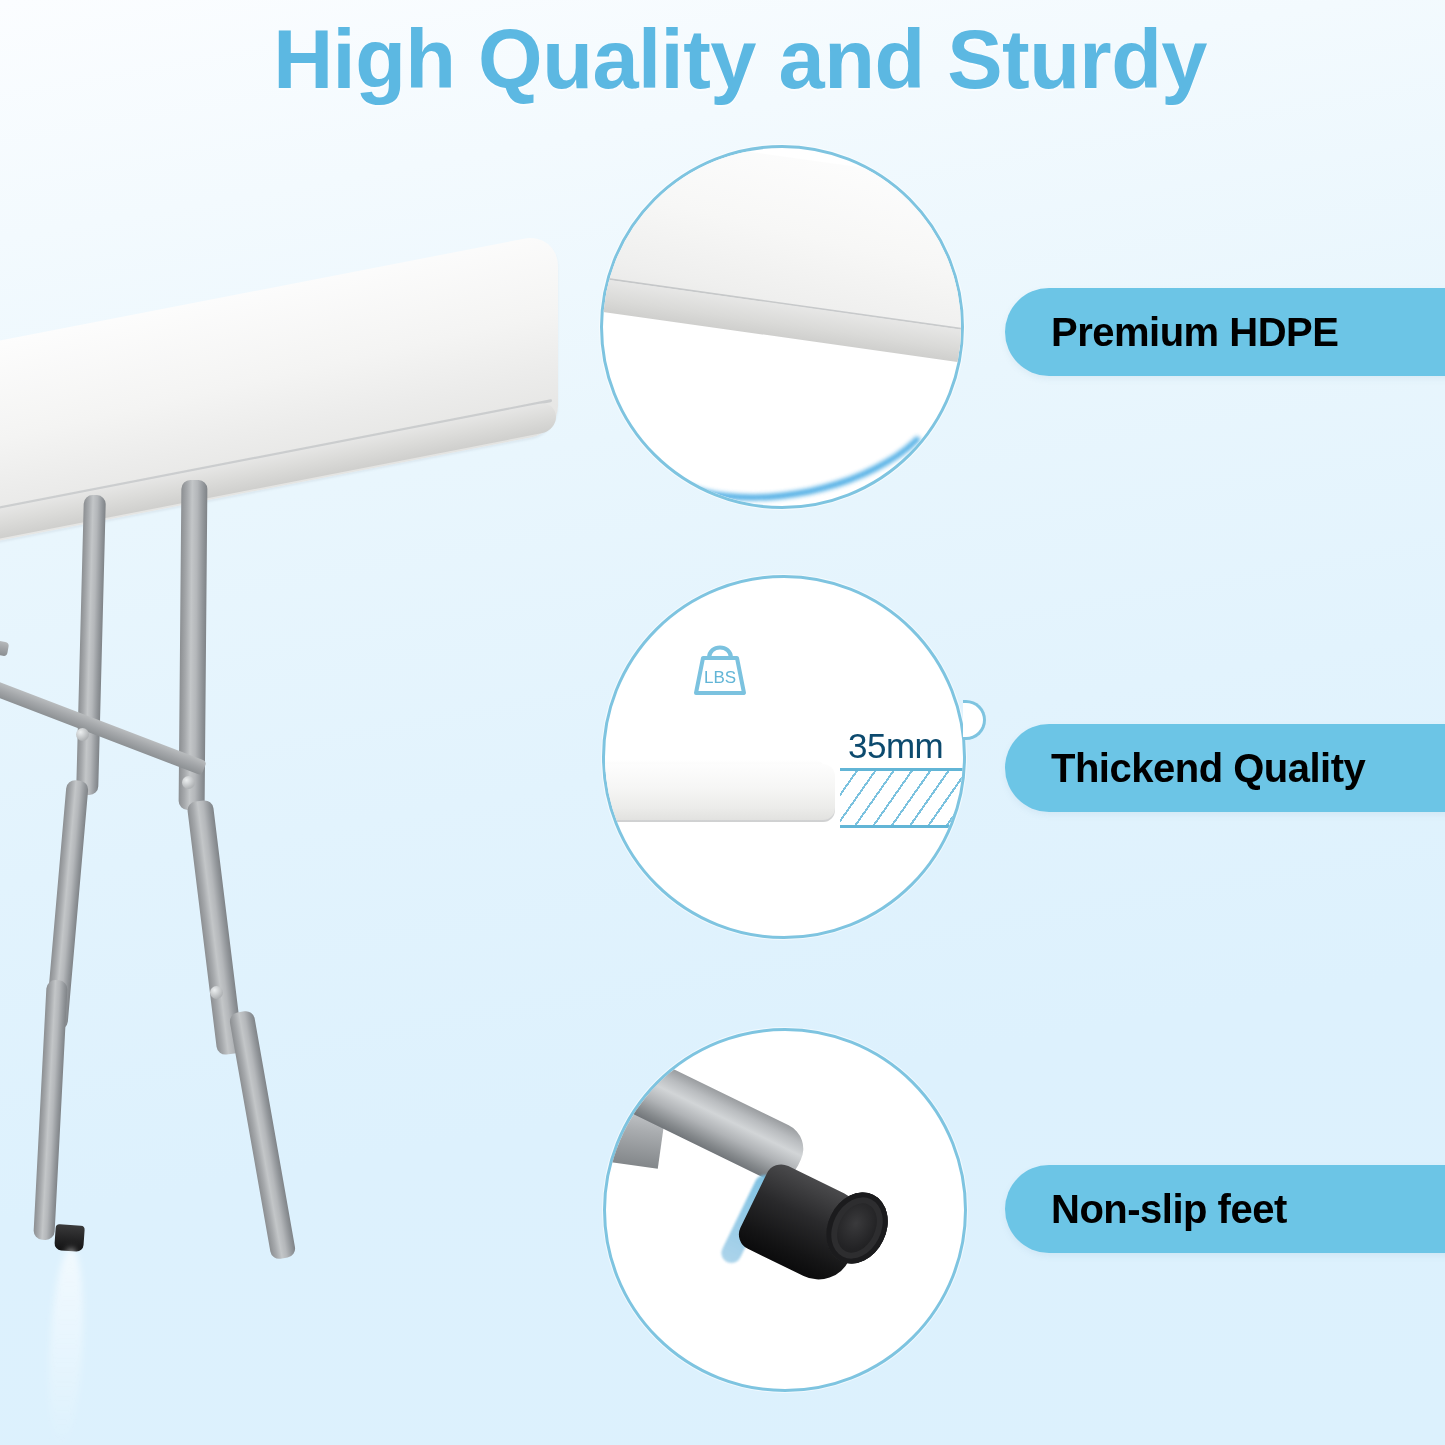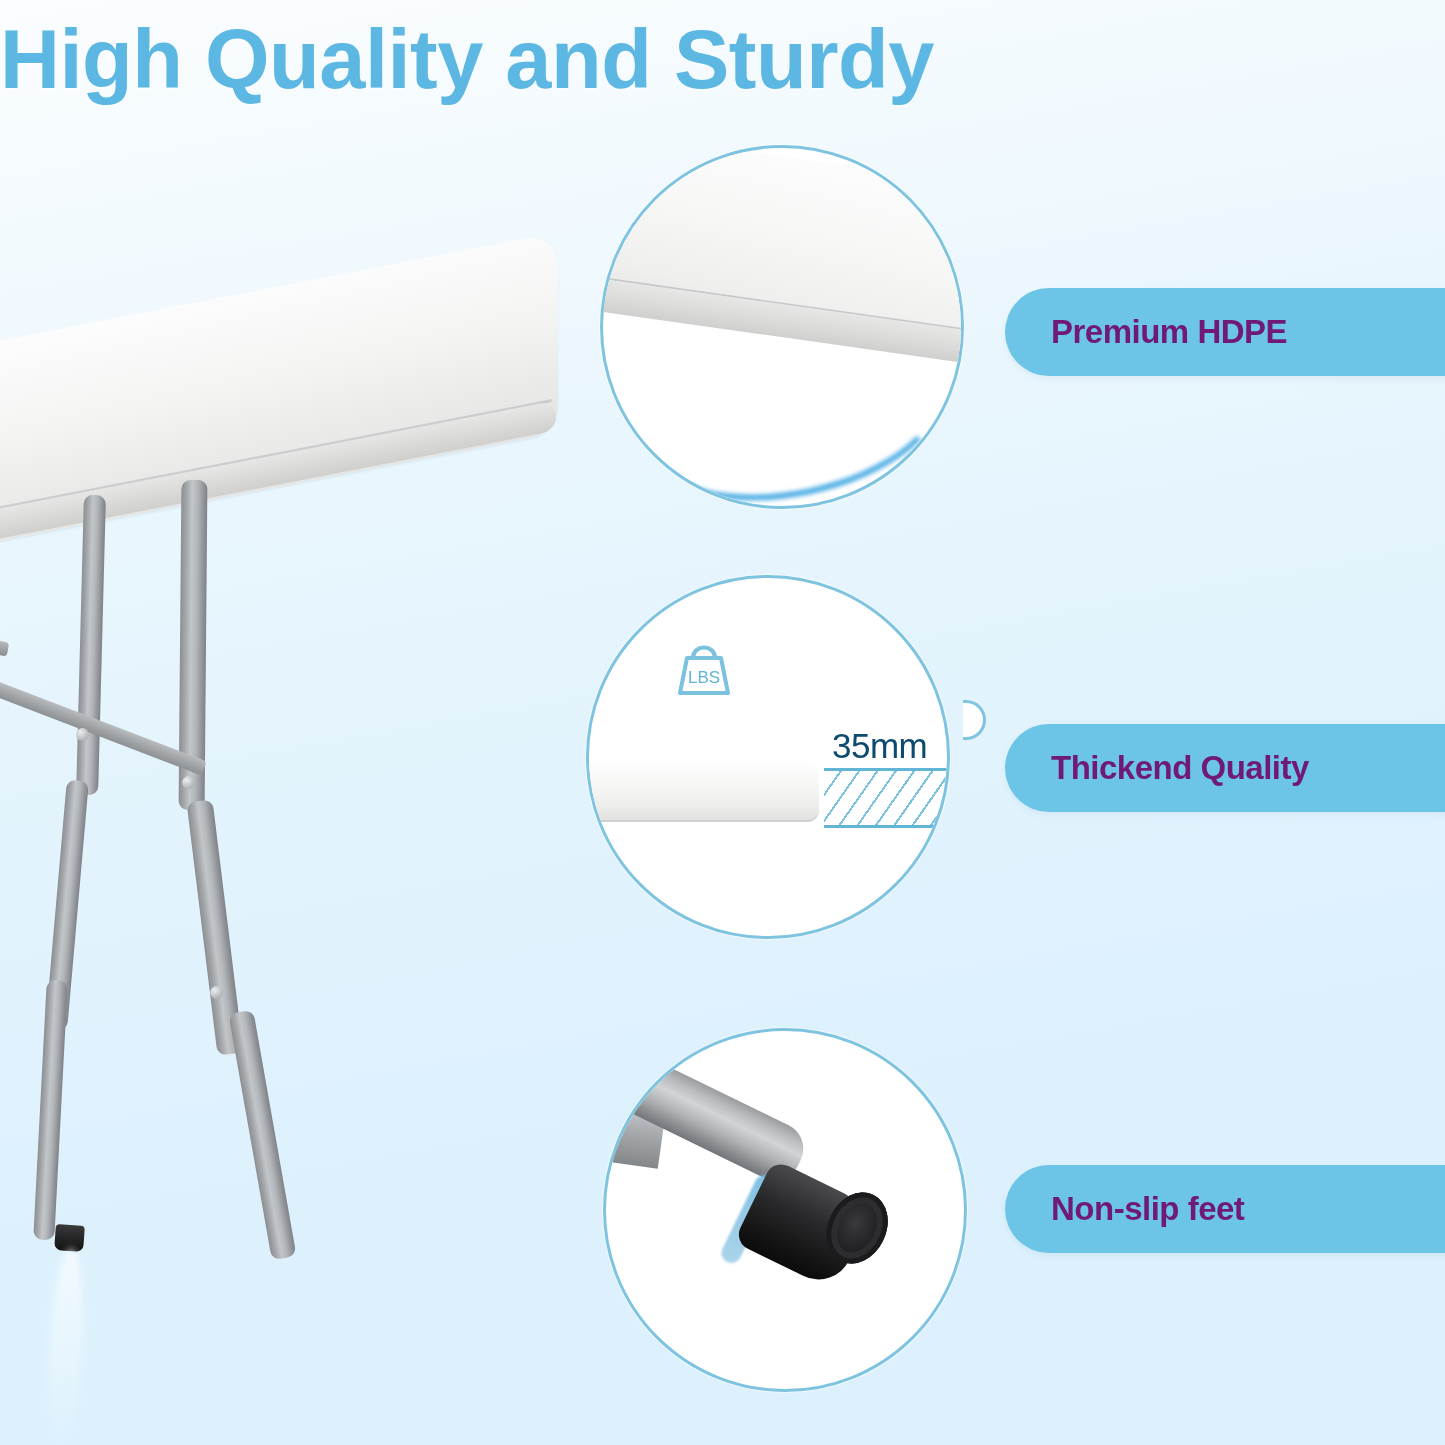--- a/index.html
+++ b/index.html
@@ -24,21 +24,21 @@
         #ddf1fd 72%,
         #dcf1fd 100%);
   }
 
   
   #title {
     position: absolute;
     left: 0;
     top: 16px;
     width: 1207px;
-    text-align: left;
+    text-align: right;
     font-size: 83px;
     line-height: 1.05;
     font-weight: 700;
     letter-spacing: -0.5px;
     color: #5cb8e2;
     text-shadow: 0 2px 0 rgba(255,255,255,0.55);
     white-space: nowrap;
   }
 
   
@@ -188,21 +188,21 @@
   
   .circle {
     position: absolute;
     border-radius: 50%;
     border: 3px solid #7ec4e0;
     background: #ffffff;
     overflow: hidden;
     box-shadow: 0 0 0 1px rgba(255,255,255,0.6);
   }
   #circle-hdpe      { left: 600px; top: 145px;  width: 358px; height: 358px; }
-  #circle-thickness { left: 586px; top: 575px;  width: 358px; height: 358px; }
+  #circle-thickness { left: 602px; top: 575px;  width: 358px; height: 358px; }
   #circle-feet      { left: 603px; top: 1028px; width: 358px; height: 358px; }
 
   
   .hdpe-slab {
     position: absolute;
     left: -24px;
     top: 10px;
     width: 430px;
     height: 172px;
     transform: skewY(9deg) rotate(-1deg);
@@ -383,22 +383,22 @@
     width: 470px;
     background: #6cc5e6;
     border-radius: 44px 0 0 44px;
     display: flex;
     align-items: center;
     padding-left: 46px;
     box-sizing: border-box;
     box-shadow: 0 3px 6px rgba(100,150,180,0.10);
   }
   .pill-text {
-    color: #701a75;
-    font-size: 33px;
+    color: #000000;
+    font-size: 40px;
     font-weight: 700;
     letter-spacing: -0.5px;
     white-space: nowrap;
   }
   #pill-hdpe      { left: 1005px; top: 288px;  }
   #pill-thickness { left: 1005px; top: 724px;  }
   #pill-feet      { left: 1005px; top: 1165px; }
 
   
   .peek {

